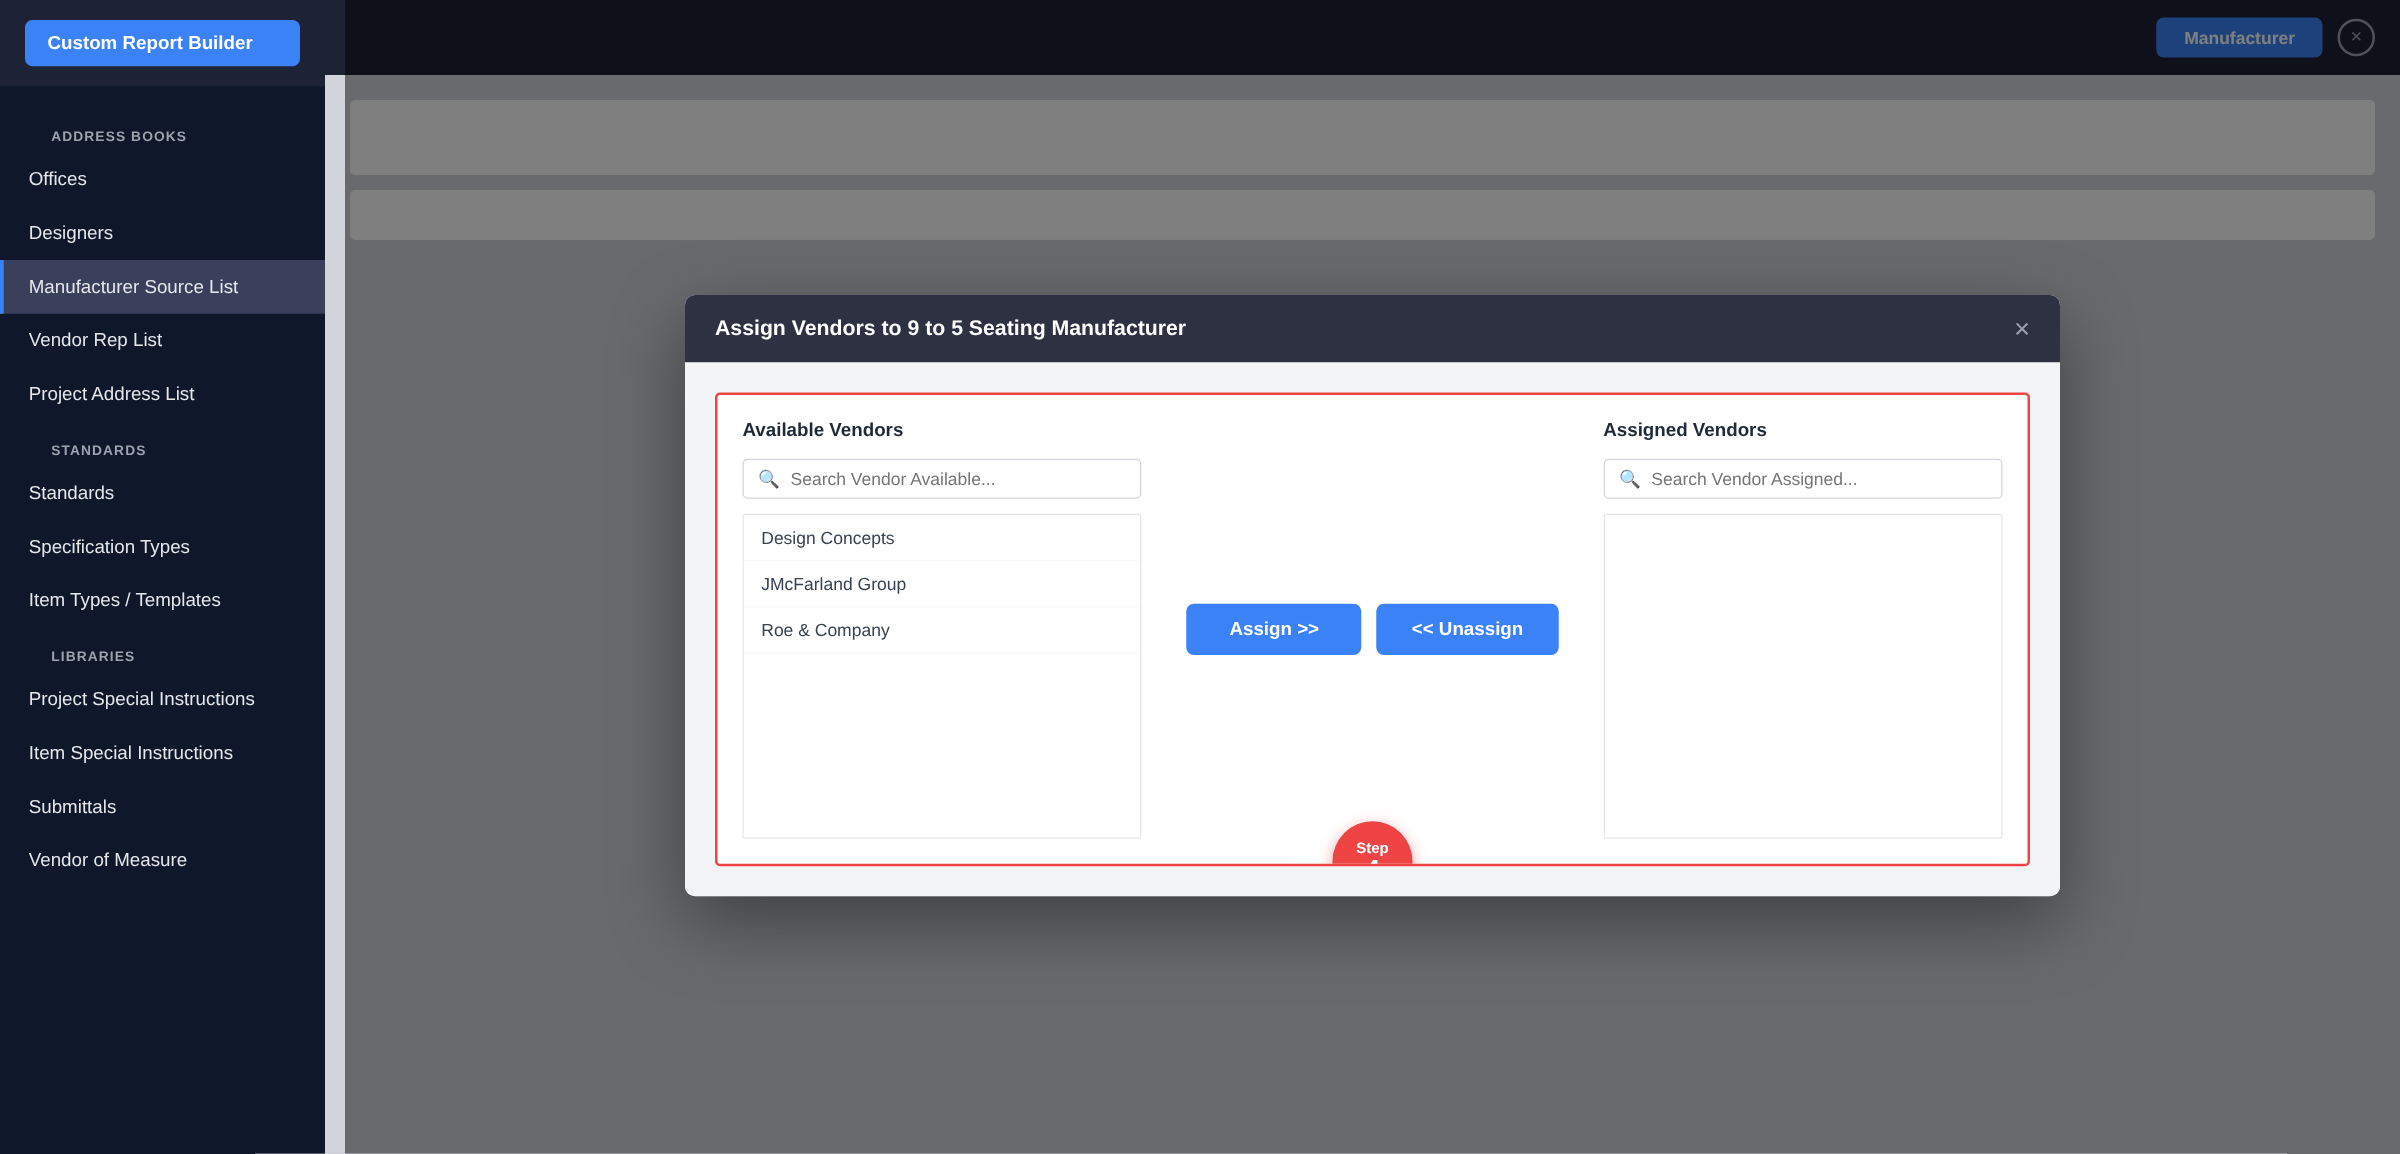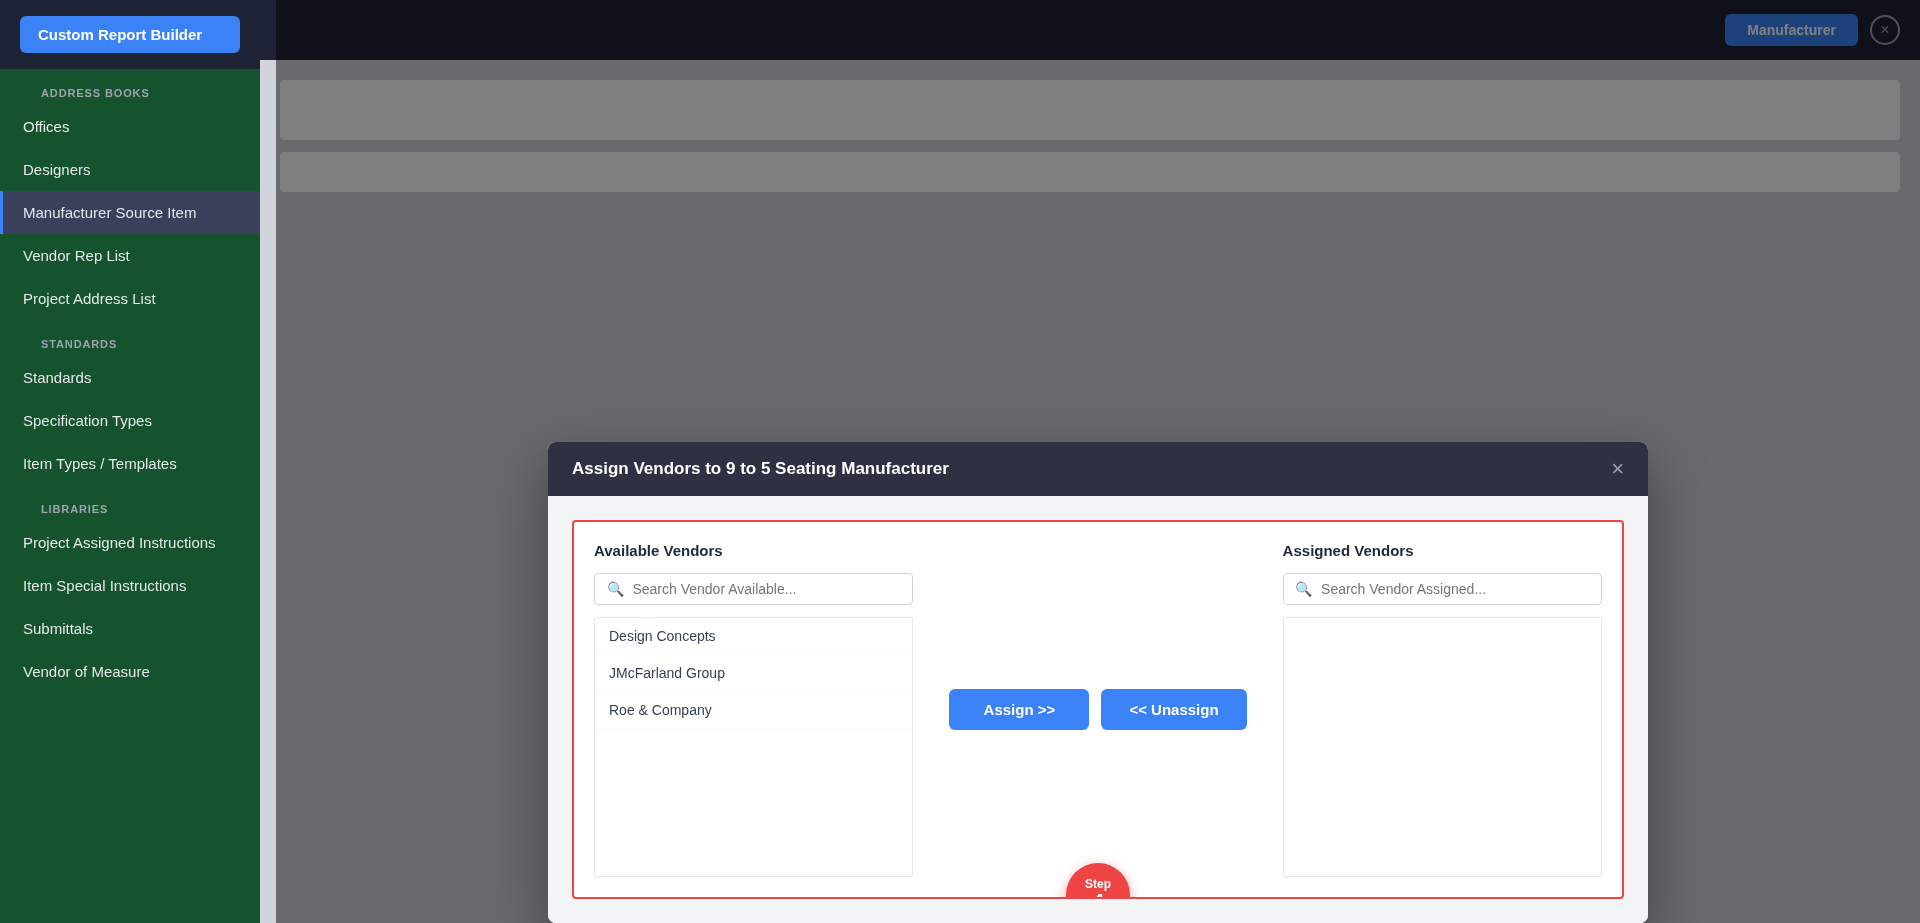--- a/index.html
+++ b/index.html
@@ -2,26 +2,27 @@
 <html><head>
   <meta charset="utf-8">
   <style>
     * { box-sizing: border-box; margin: 0; padding: 0; }
     body { font-family: -apple-system, BlinkMacSystemFont, 'Segoe UI', sans-serif; background: #e5e7eb; display: flex; width: 1920px; min-height: 923px; overflow: hidden; }
 
     
     .sidebar {
       width: 260px;
       min-width: 260px;
-      background: #14532d;
+      background: #0f172a;
       color: #fff;
       display: flex;
       flex-direction: column;
       padding: 0;
       min-height: 923px;
+      gap: 17px;
     }
     .sidebar-logo {
       padding: 16px 20px;
       background: #1e2235;
     }
     .sidebar-logo button {
       background: #3b82f6;
       color: #fff;
       border: none;
       border-radius: 6px;
@@ -104,21 +105,21 @@
       padding: 20px;
       margin-bottom: 12px;
     }
 
     
     .overlay {
       position: absolute;
       top: 0; left: 0; right: 0; bottom: 0;
       background: rgba(0,0,0,0.5);
       display: flex;
-      align-items: flex-end;
+      align-items: center;
       justify-content: center;
       padding-top: 30px;
       z-index: 100;
       margin-left: 16px;
     }
 
     
     .modal {
       background: #fff;
       border-radius: 8px;
@@ -262,29 +263,29 @@
 
 <div class="sidebar">
   <div class="sidebar-logo">
     <button>Custom Report Builder</button>
   </div>
 
   <div id="sidebar-content">
       <div class="sidebar-section-label">ADDRESS BOOKS</div>
       <div class="sidebar-item">Offices</div>
       <div class="sidebar-item">Designers</div>
-      <div class="sidebar-item active">Manufacturer Source Item</div>
+      <div class="sidebar-item active">Manufacturer Source List</div>
       <div class="sidebar-item">Vendor Rep List</div>
       <div class="sidebar-item">Project Address List</div>
       <div class="sidebar-section-label">STANDARDS</div>
       <div class="sidebar-item">Standards</div>
       <div class="sidebar-item">Specification Types</div>
       <div class="sidebar-item">Item Types / Templates</div>
       <div class="sidebar-section-label">LIBRARIES</div>
-      <div class="sidebar-item">Project Assigned Instructions</div>
+      <div class="sidebar-item">Project Special Instructions</div>
       <div class="sidebar-item">Item Special Instructions</div>
       <div class="sidebar-item">Submittals</div>
       <div class="sidebar-item">Vendor of Measure</div>
     </div>
 </div>
 
 <div class="main">
 
   <div class="topbar">
     <button class="topbar-btn">Manufacturer</button>

